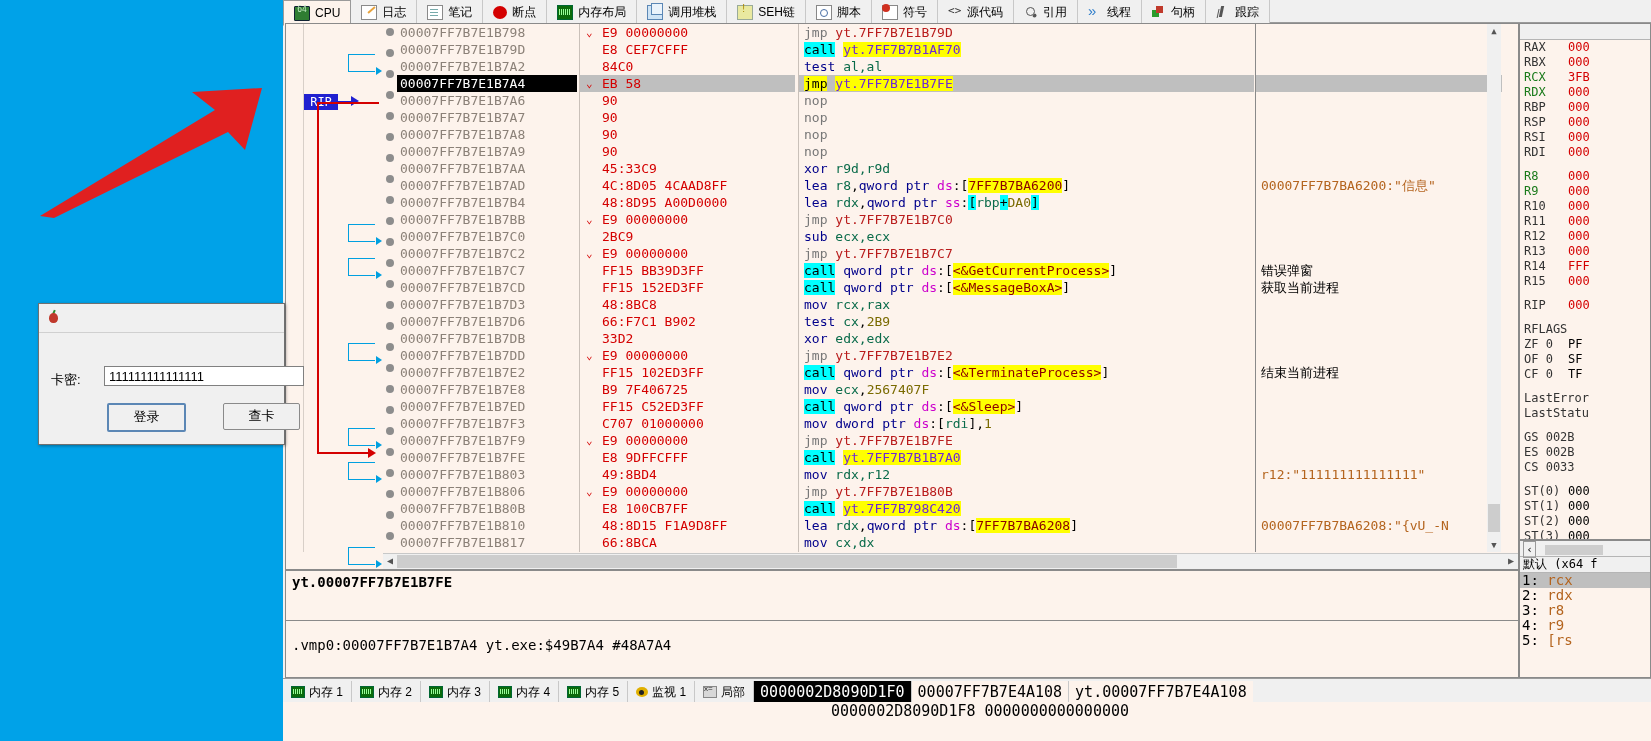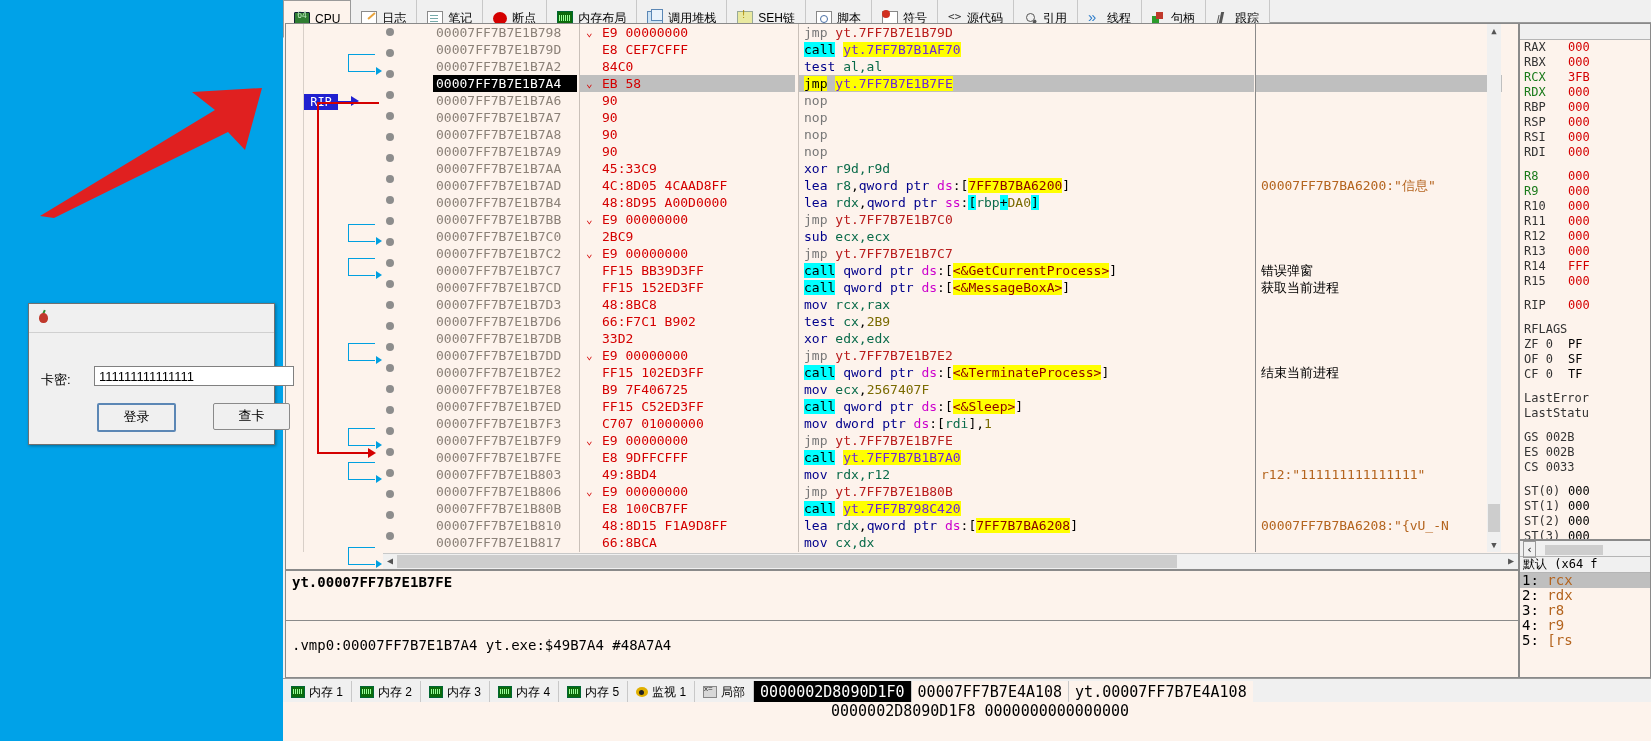--- a/index.html
+++ b/index.html
@@ -9,21 +9,21 @@
     font-family:"DejaVu Sans Mono","Liberation Mono",monospace;
     font-size:12px;
   }
   .desktop{position:absolute;left:0;top:0;width:1651px;height:741px;background:#00a2e8;}
 
   
   .dbg{position:absolute;left:283px;top:0;width:1368px;height:741px;background:#f0f0f0;}
 
   
   .tabstrip{position:absolute;left:0;top:0;width:1368px;height:22px;background:#f0f0f0;border-bottom:1px solid #9a9a9a;display:flex;align-items:stretch;}
-  .tab{display:flex;align-items:center;gap:5px;padding:18px 10px;border-right:1px solid #c8c8c8;
+  .tab{display:flex;align-items:center;gap:5px;padding:12px 10px;border-right:1px solid #c8c8c8;
        font-family:"Liberation Sans",sans-serif;font-size:12px;color:#000;white-space:nowrap;background:#f0f0f0;}
   .tab.active{background:#fdf3ec;border-top:1px solid #9a9a9a;border-left:1px solid #9a9a9a;border-right:1px solid #9a9a9a;border-bottom:1px solid #fdf3ec;margin-bottom:-1px;}
   .tab .ic{width:14px;height:13px;display:inline-block;position:relative;flex:0 0 auto;}
 
   
   .ic-cpu{background:#2f7d32;border:1px solid #123;border-radius:1px;}
   .ic-cpu:after{content:"64";position:absolute;left:0;right:0;top:-2px;text-align:center;font-size:8px;color:#bfe9c0;font-family:"DejaVu Sans Mono",monospace;}
   .ic-log{background:#fff;border:1px solid #8a8a8a;}
   .ic-log:after{content:"";position:absolute;left:5px;top:3px;width:9px;height:2px;background:#e8a33d;transform:rotate(-40deg);}
   .ic-note{background:#fff;border:1px solid #8a8a8a;}
@@ -57,21 +57,21 @@
 
   .col-bp{position:absolute;left:0;top:0;width:17px;height:528px;background:#fdf3ec;border-right:1px solid #d8cfc8;}
   .col-arrow{position:absolute;left:18px;top:0;width:79px;height:528px;background:#fdf3ec;}
   .col-dot{position:absolute;left:97px;top:0;width:14px;height:528px;background:#fdf3ec;}
   .col-addr{position:absolute;left:111px;top:0;width:180px;height:528px;}
   .col-bytes{position:absolute;left:293px;top:0;width:215px;height:528px;border-left:1px solid #c9c0b9;}
   .col-ins{position:absolute;left:512px;top:0;width:455px;height:528px;border-left:1px solid #c9c0b9;}
   .col-cmt{position:absolute;left:969px;top:0;width:246px;height:528px;border-left:1px solid #8a8a8a;}
 
   .row{height:17px;line-height:17px;white-space:nowrap;font-size:13px;}
-  .addr{padding-left:3px;color:#8b8178;margin-left:36px;}
+  .addr{padding-left:3px;color:#8b8178;}
   .addr.cur{background:#000;color:#fff;}
   .bytes{padding-left:22px;color:#d40000;}
   .ins{padding-left:5px;color:#4b4b4b;}
   .row.sel{background:#bfbfbf;}
   .cmt{padding-left:5px;color:#b4641e;}
   .cmt.cn{color:#000;}
 
   .dot{width:8px;height:8px;border-radius:50%;background:#8d8d8d;margin:4px auto 0 auto;}
   .foldmark{position:absolute;left:6px;color:#d40000;font-size:11px;line-height:17px;}
 
@@ -147,21 +147,21 @@
   .bic-local:after{content:"x=";position:absolute;left:0px;top:-3px;font-size:8px;color:#222;}
 
   .statusseg{height:22px;display:flex;align-items:center;padding:0 6px;font-family:"DejaVu Sans Mono",monospace;font-size:15px;color:#000;white-space:nowrap;}
   .seg-dark{background:#000;color:#fff;}
   .seg-light{background:#fdf3ec;border-left:1px solid #c8c8c8;}
 
   .bottomrow2{position:absolute;left:0;top:702px;width:1368px;height:39px;background:#fdf3ec;overflow:hidden;}
   .brow2txt{font-family:"DejaVu Sans Mono",monospace;font-size:15px;padding-left:548px;color:#000;white-space:nowrap;}
 
   
-  .dlg{position:absolute;left:28px;top:303px;width:245px;height:140px;background:#f0f0f0;border:1px solid #707070;box-shadow:1px 1px 3px rgba(0,0,0,.35);}
+  .dlg{position:absolute;left:38px;top:303px;width:245px;height:140px;background:#f0f0f0;border:1px solid #707070;box-shadow:1px 1px 3px rgba(0,0,0,.35);}
   .dlg-title{height:28px;background:#f0f0f0;border-bottom:1px solid #d0d0d0;display:flex;align-items:center;padding-left:8px;}
   .dlg-ico{width:13px;height:13px;position:relative;}
   .dlg-ico:after{content:"";position:absolute;left:2px;top:1px;width:9px;height:10px;background:#c0392b;border-radius:50% 50% 45% 45%;}
   .dlg-ico:before{content:"";position:absolute;left:6px;top:-2px;width:2px;height:4px;background:#2b8a2b;transform:rotate(25deg);}
   .dlg-body{position:relative;height:110px;}
   .fl{position:absolute;left:12px;top:38px;font-family:"Liberation Sans",sans-serif;font-size:13px;color:#000;}
   .fi{position:absolute;left:65px;top:33px;width:200px;height:20px;background:#fff;border:1px solid #808080;
       font-family:"Liberation Sans",sans-serif;font-size:13px;line-height:20px;padding-left:4px;color:#000;box-sizing:border-box;overflow:hidden;}
   .bn{position:absolute;top:70px;width:75px;height:25px;background:#f0f0f0;border:1px solid #8a8a8a;border-radius:2px;
       font-family:"Liberation Sans",sans-serif;font-size:13px;line-height:23px;text-align:center;color:#000;}

